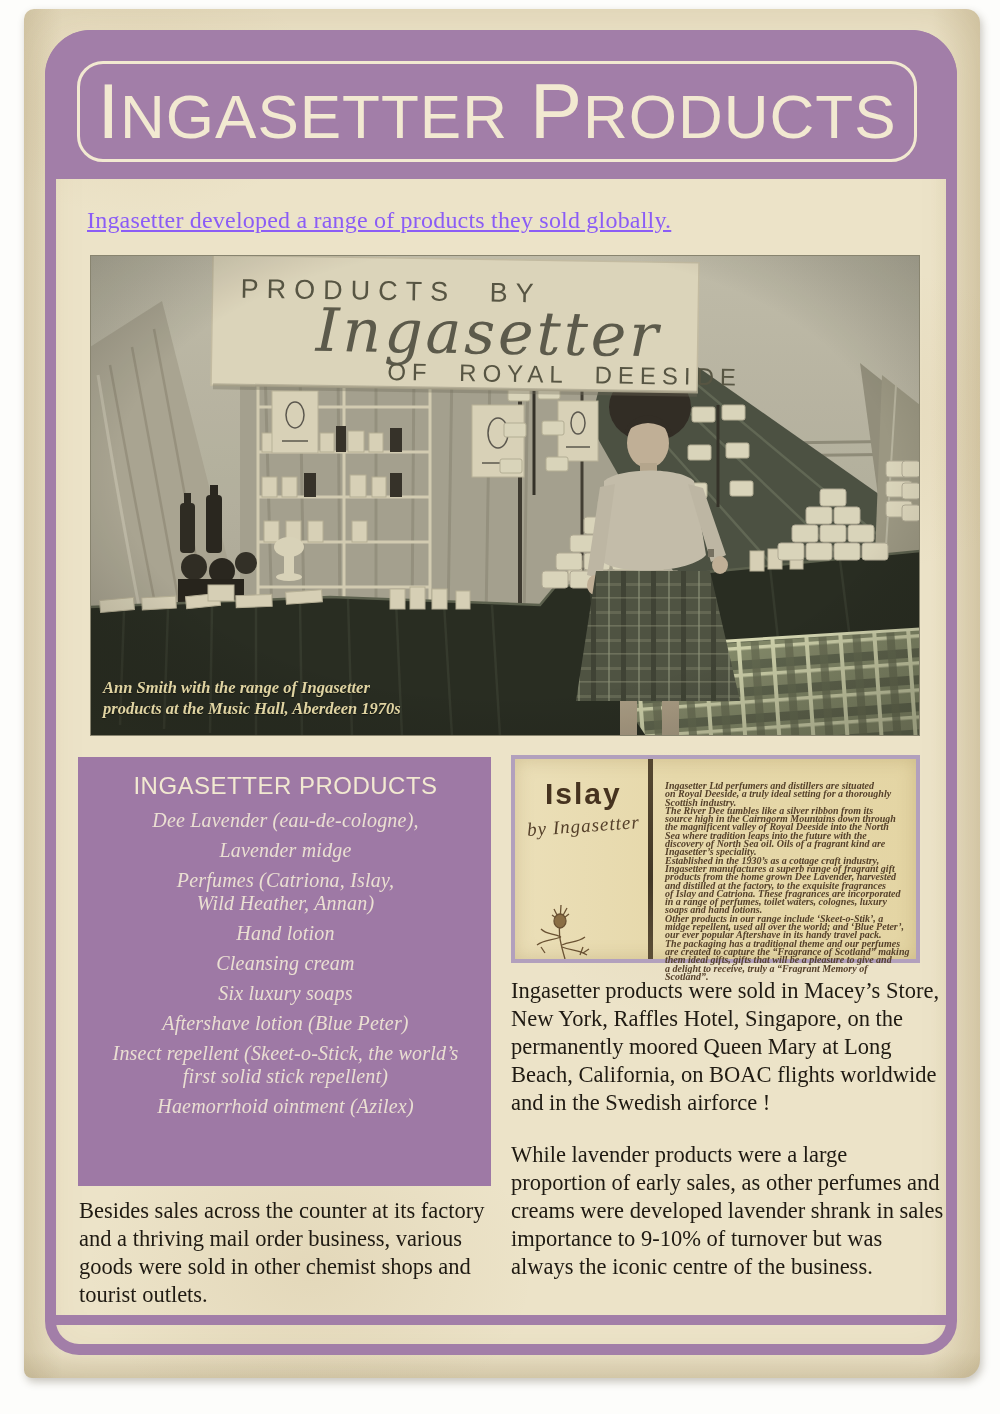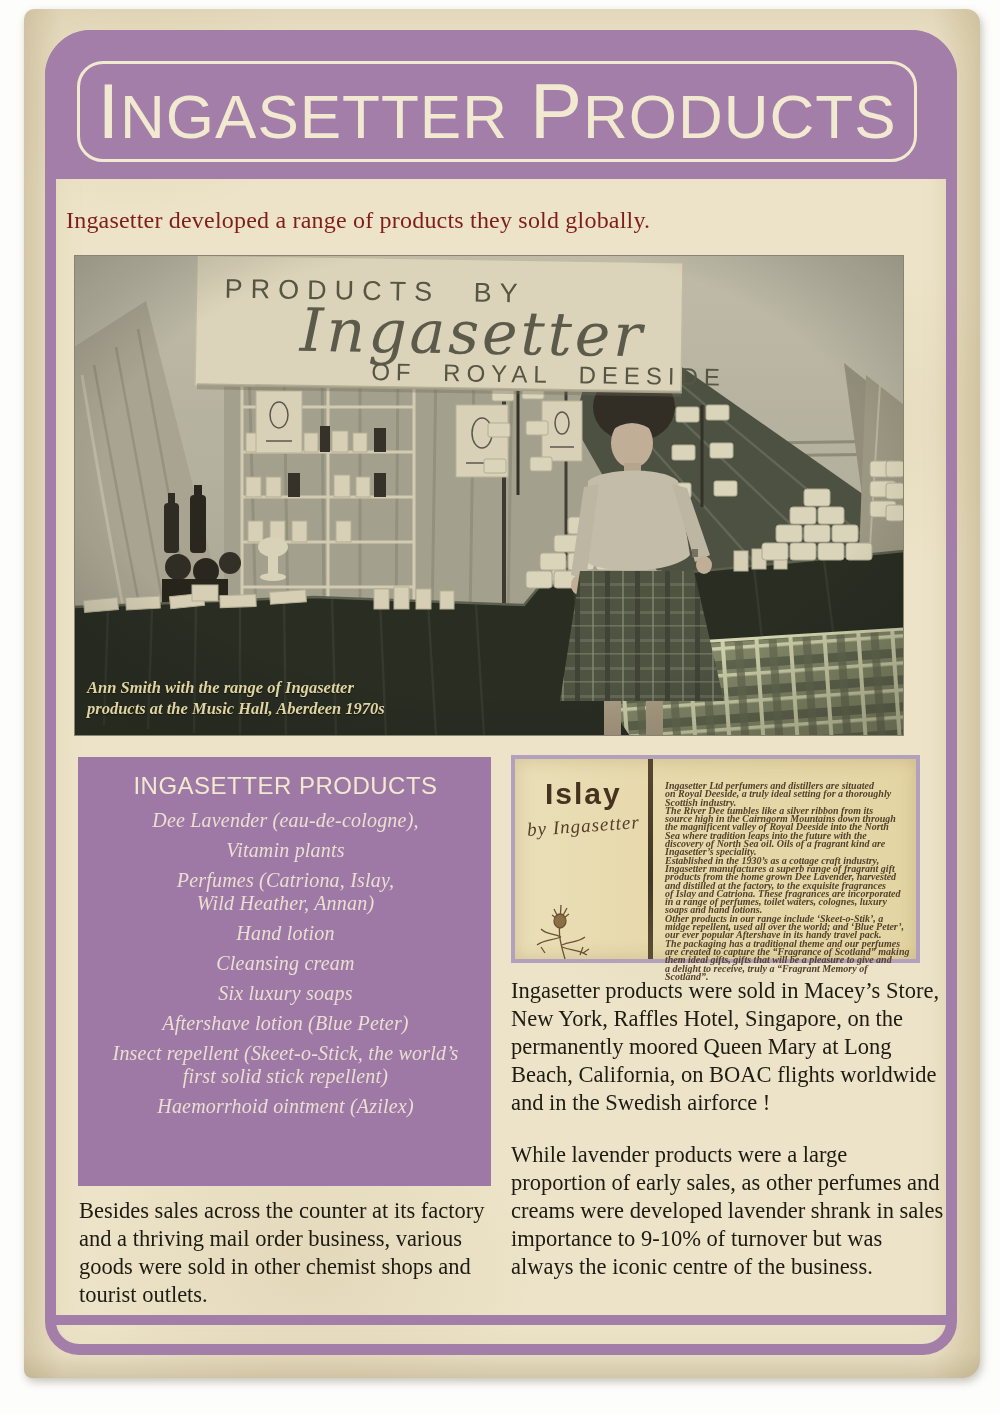--- a/index.html
+++ b/index.html
@@ -46,26 +46,26 @@
     border-radius:26px;display:flex;align-items:center;justify-content:center;
   }
   .title{
     font-family:"Liberation Sans",sans-serif;color:var(--cream-text,#f2e9d1);
     font-size:62px;letter-spacing:1px;line-height:.9;white-space:nowrap;
     display:flex;align-items:baseline;gap:22px;font-weight:400;
   }
   .title .cap{font-size:78px;}
   
   .intro{
-    position:absolute;left:66px;top:207px;width:860px;
-    font-size:24px;color:#7f1d1d;letter-spacing:.2px;
+    position:absolute;left:87px;top:207px;width:860px;
+    font-size:24px;color:#8b5cf6;letter-spacing:.2px;text-decoration:underline;
   }
   
   .photo{
-    position:absolute;left:74px;top:255px;width:762px;height:481px;
+    position:absolute;left:90px;top:255px;width:762px;height:481px;
     box-shadow:inset 0 0 40px rgba(20,25,15,.25);
   }
   .photo svg{display:block;}
   .photo-caption{
     position:absolute;left:13px;top:422px;
     font-size:16.5px;font-style:italic;font-weight:bold;line-height:1.28;
     color:var(--caption-cream,#e0d4a2);white-space:pre-line;
     text-shadow:0 1px 1px rgba(0,0,0,.5);
   }
   
@@ -417,21 +417,21 @@
     <rect x="0.5" y="0.5" width="829" height="480" fill="none" stroke="#88846f" stroke-width="1"></rect>
   </svg>
   <div class="photo-caption">Ann Smith with the range of Ingasetter
 products at the Music Hall, Aberdeen 1970s</div>
 </div>
 
 <div class="product-box">
   <h2 class="product-heading">INGASETTER PRODUCTS</h2>
   <ul class="product-list">
       <li>Dee Lavender (eau-de-cologne),</li>
-      <li>Vitamin plants</li>
+      <li>Lavender midge</li>
       <li>Perfumes (Catriona, Islay,
 Wild Heather, Annan)</li>
       <li>Hand lotion</li>
       <li>Cleansing cream</li>
       <li>Six luxury soaps</li>
       <li>Aftershave lotion (Blue Peter)</li>
       <li>Insect repellent (Skeet-o-Stick, the world’s
 first solid stick repellent)</li>
       <li>Haemorrhoid ointment (Azilex)</li>
     </ul>

